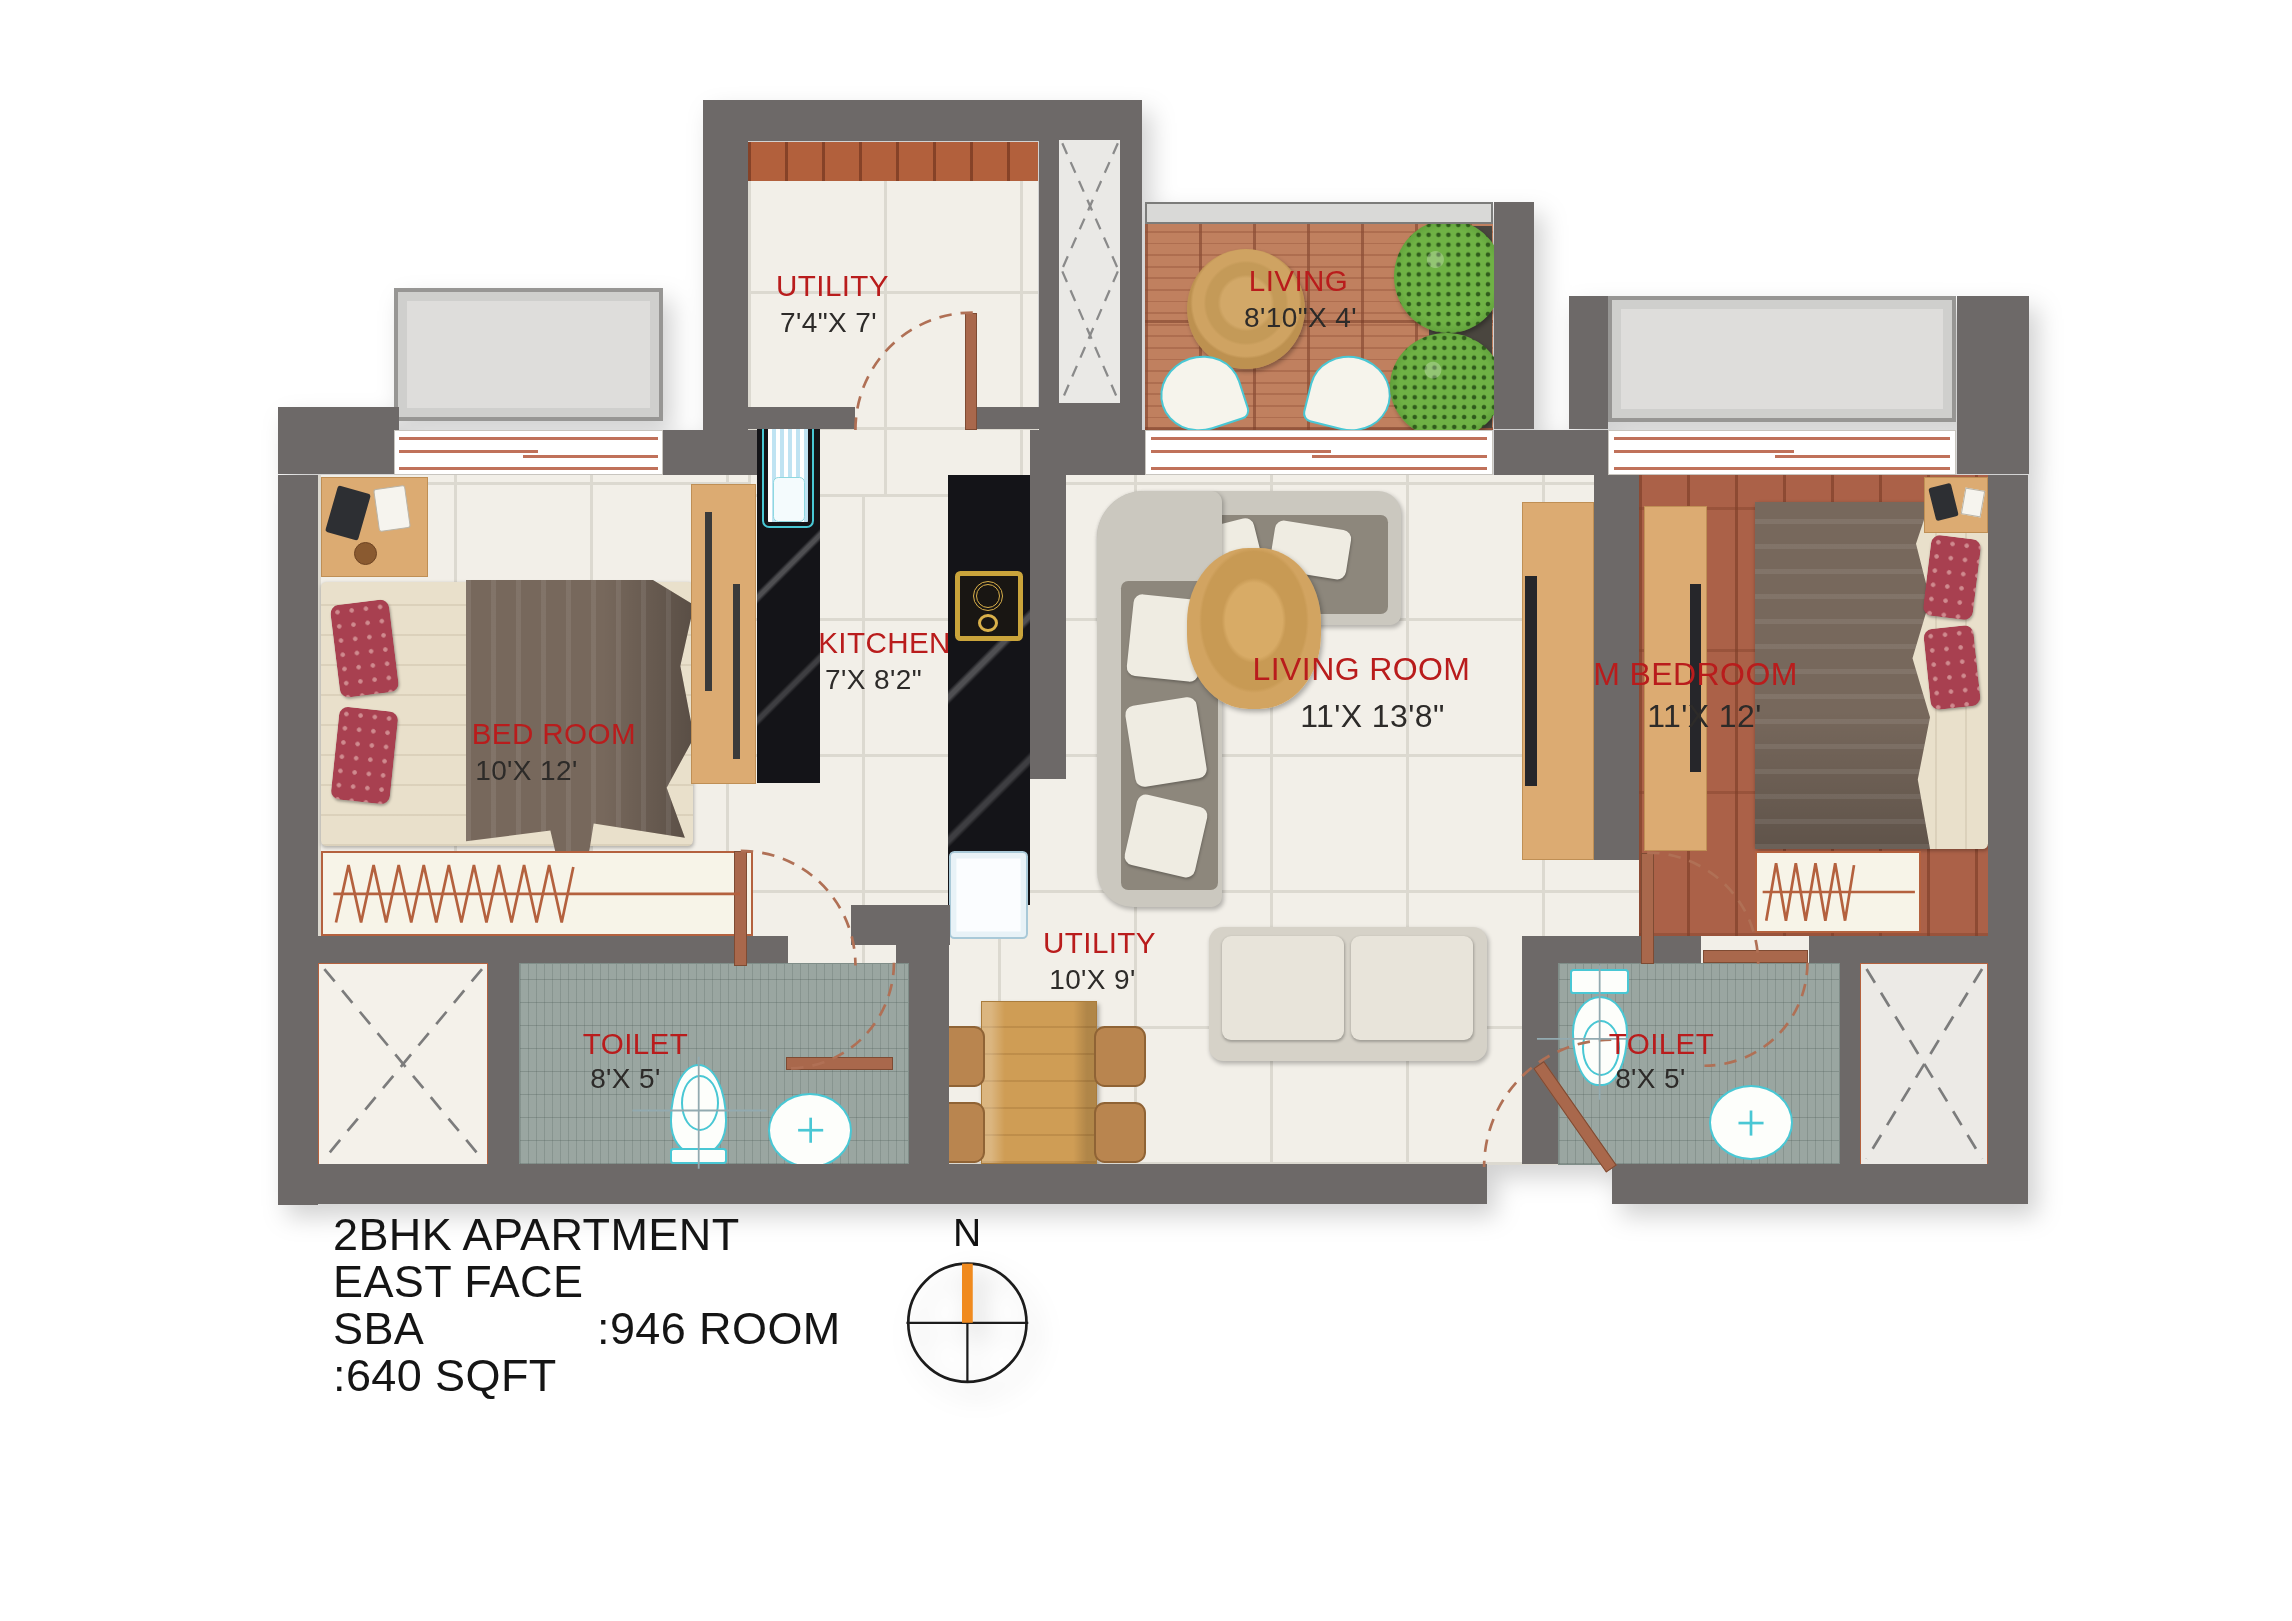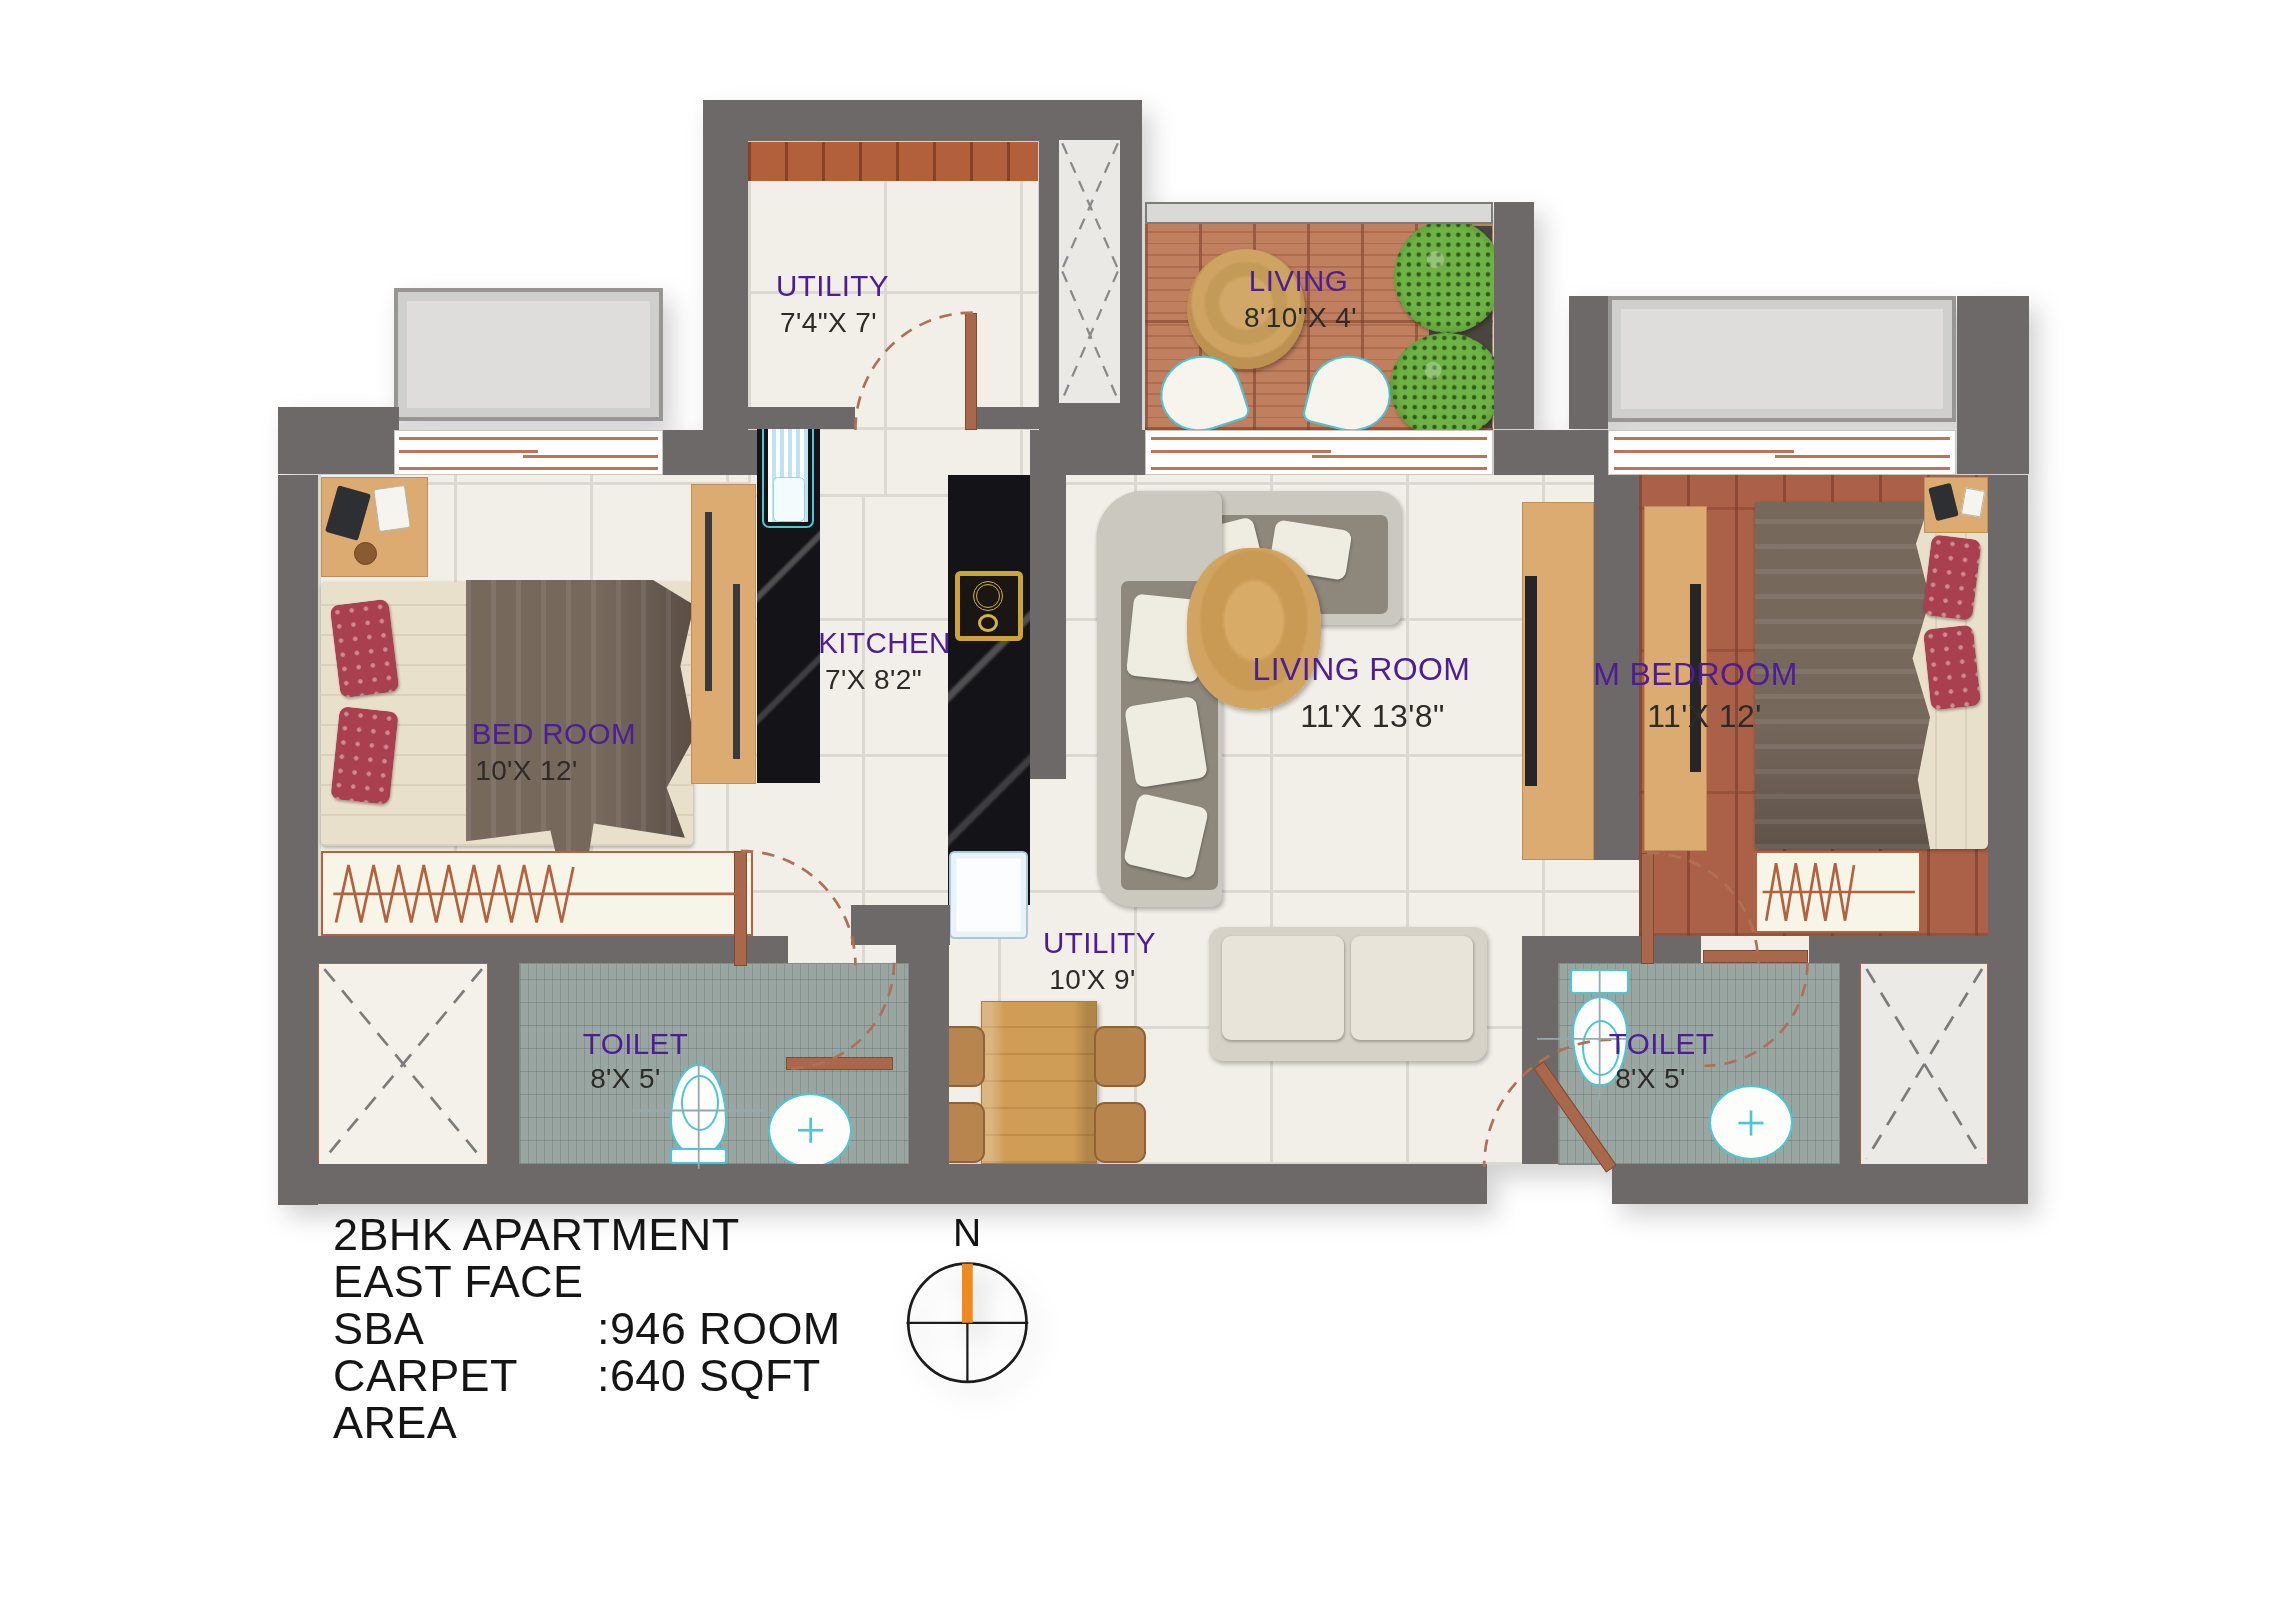--- a/index.html
+++ b/index.html
@@ -24,21 +24,21 @@
       repeating-linear-gradient(90deg, rgba(115,55,35,.5) 0 2.7px, transparent 2.7px 54px),
       repeating-linear-gradient(0deg, rgba(115,55,35,.5) 0 2.7px, transparent 2.7px 107px);}
   .bay{position:absolute;background:#dedddb;border:4.5px solid #979694;box-sizing:border-box;
     box-shadow:inset 0 0 0 9px #cfcfcd;}
   .win{position:absolute;background:#ffffff;box-sizing:border-box;border:1.8px solid #c8c5bf;}
   .win .wl{position:absolute;left:1.5%;right:1.5%;height:2.7px;background:#c0715a;}
   .wood{background:#dcab72;border:1.8px solid #bf8f55;box-sizing:border-box;}
   .counter{position:absolute;background:#141418;
     background-image:linear-gradient(135deg, transparent 0 42%, rgba(255,255,255,.25) 43% 44%, transparent 45% 70%, rgba(255,255,255,.18) 71% 72%, transparent 73%);}
   .teal{border:2.7px solid #49c7d4;box-sizing:border-box;background:#fdfefb;}
-  .rlabel{position:absolute;color:#4c1d95;font-size:29.6px;letter-spacing:0.4px;text-align:center;line-height:1.1;white-space:nowrap;}
+  .rlabel{position:absolute;color:#b91c1c;font-size:29.6px;letter-spacing:0.4px;text-align:center;line-height:1.1;white-space:nowrap;}
   .rdims{position:absolute;color:#2d2b29;font-size:28px;letter-spacing:0.4px;text-align:center;line-height:1.1;white-space:nowrap;}
   .biglabel{font-size:32px;}
   .sofa{position:absolute;background:#cbc8bf;}
   .cushion{position:absolute;background:#efece2;border-radius:9px;box-shadow:0.9px 1.8px 2.7px rgba(0,0,0,.25);}
   .seat{position:absolute;background:#8d877c;border-radius:7.2px;}
   .pillow-red{position:absolute;background:#a84050;border-radius:9px;
     background-image:radial-gradient(rgba(255,230,220,.45) 1.8px, transparent 2.7px);background-size:14.3px 14.3px;
     box-shadow:0.9px 1.8px 2.7px rgba(0,0,0,.3);}
   .leaf{position:absolute;background:#a9684c;border:0.9px solid #7e4b33;box-sizing:border-box;}
   .plant{position:absolute;border-radius:50%;
@@ -319,19 +319,18 @@
         <span>2BHK APARTMENT</span>
       </div>
     <div class="info-row">
         <span>EAST FACE</span>
       </div>
     <div class="info-row">
       <span class="info-label">SBA</span>
       <span>:946 ROOM</span>
     </div>
     <div class="info-row">
-      <span class="info-label">CARPET AREA</span>
       <span>:640 SQFT</span>
     </div>
   </div>
 
 </div>
 
 
 </body></html>

